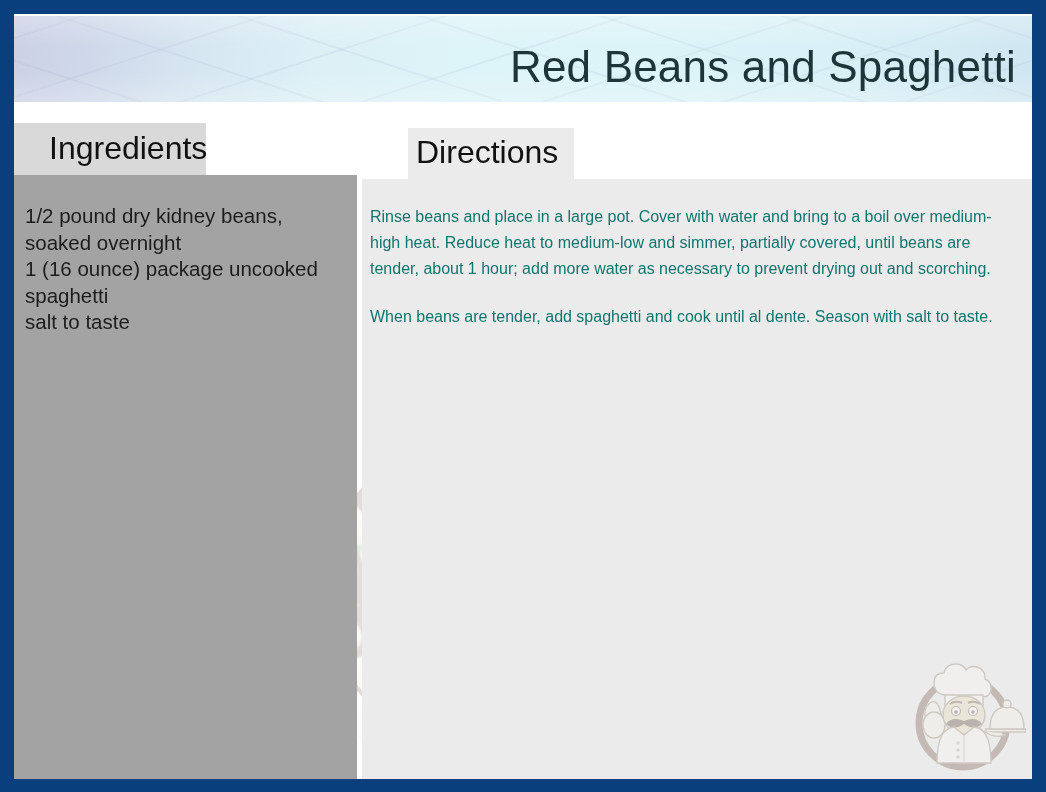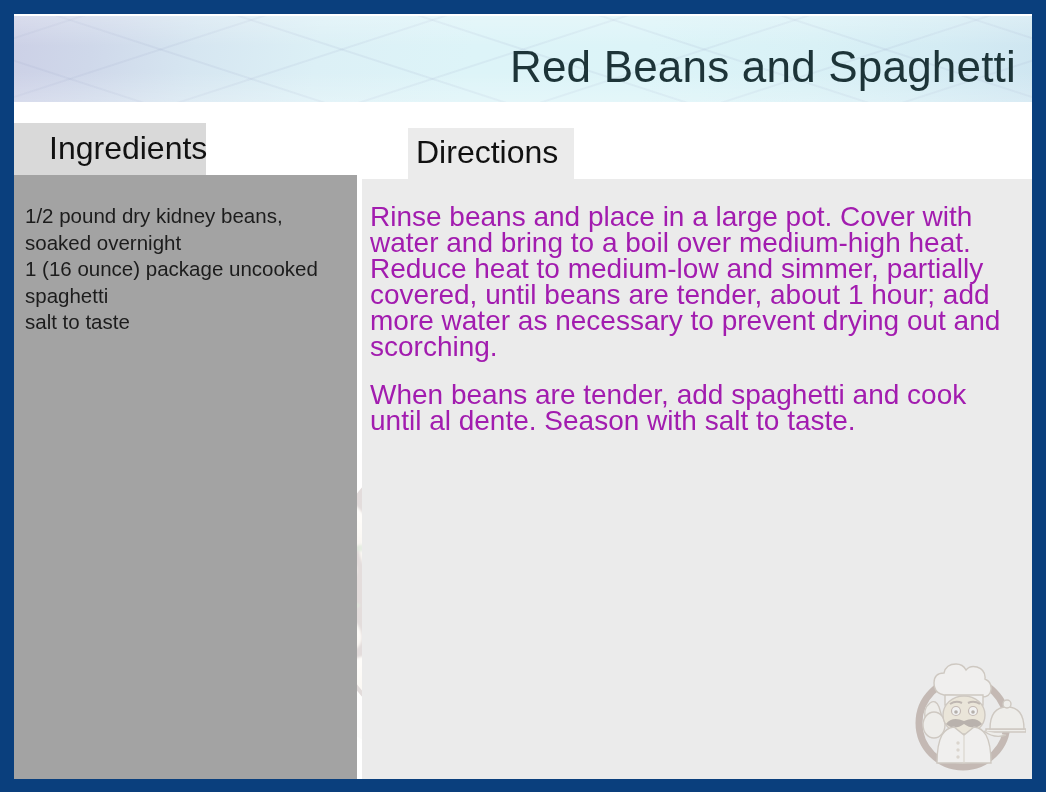--- a/index.html
+++ b/index.html
@@ -165,23 +165,23 @@
     font-size: 32px;
     line-height: 42px;
     color: #111111;
     white-space: nowrap;
   }
   #directions-body {
     position: absolute;
     left: 8px;
     top: 25px;
     width: 650px;
-    font-size: 28px;
+    font-size: 16px;
     line-height: 26px;
-    color: #a21caf;
+    color: #0f766e;
   }
   #directions-body p {
     margin: 0 0 22px 0;
   }
   #directions-body p:last-child { margin-bottom: 0; }
 
   
   #chef-logo {
     position: absolute;
     right: 6px;

